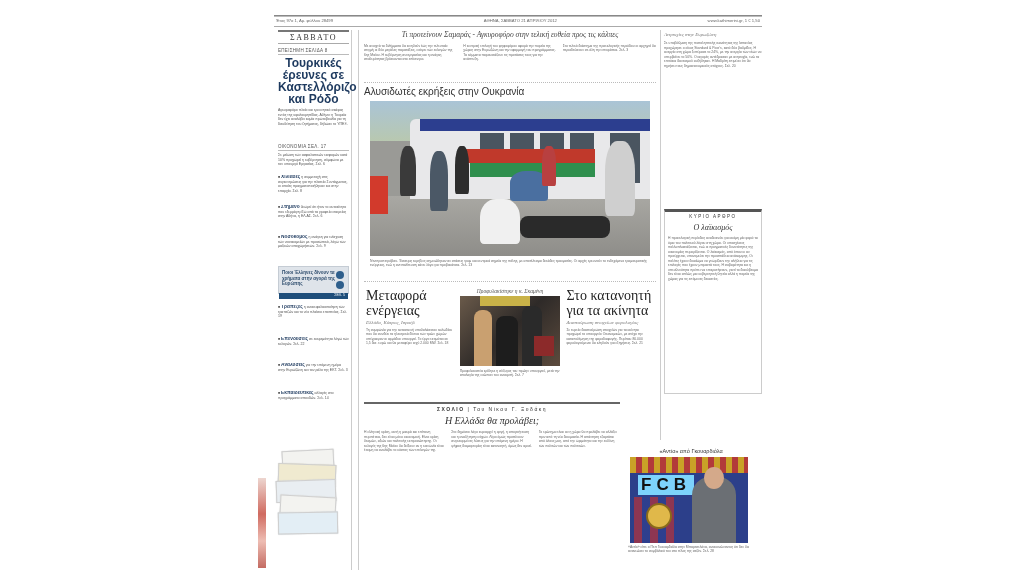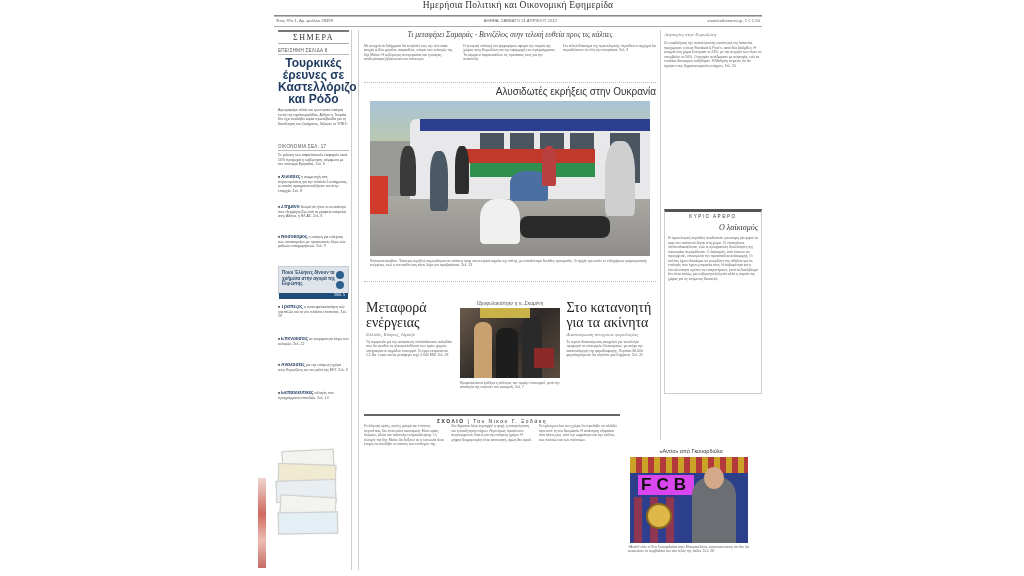--- a/index.html
+++ b/index.html
@@ -32,88 +32,87 @@
   .paper { position: absolute; background: #f3f3f0; border: 1px solid #cfcfcf; box-shadow: 0 0 1px #bbb; }
   .vertical-logo { position: absolute; left: -10px; top: 478px; width: 8px; height: 90px; background: linear-gradient(#e7c8c0, #c0392b 40%, #e8a79a 70%, #b03a2e); opacity: 0.75; }
 
   
   .main-col { position: absolute; left: 96px; top: 28px; width: 292px; }
   .main-headline { font-size: 24px; line-height: 28px; text-align: center; color: #111; letter-spacing: -0.3px; }
   .main-sub { font-style: italic; font-size: 7.5px; text-align: center; color: #444; margin-top: 2px; }
   .lead-cols { display: flex; gap: 6px; margin-top: 5px; height: 34px; }
   .lead-cols .col { flex: 1; font-family: "Liberation Sans", sans-serif; font-size: 3.4px; line-height: 4.4px; color: #666; overflow: hidden; }
   .dotted-rule { border-top: 1px dotted #bbb; margin: 4px 0 3px; }
-  .photo-headline { font-family: "Liberation Sans", sans-serif; font-size: 10px; text-align: right; color: #333; margin-bottom: 4px; }
+  .photo-headline { font-family: "Liberation Sans", sans-serif; font-size: 10px; text-align: left; color: #333; margin-bottom: 4px; }
   .photo { position: relative; width: 280px; height: 155px; margin-left: 6px; overflow: hidden; background: #9a9a96; }
   .photo .sky { position: absolute; left: 0; top: 0; width: 100%; height: 40px; background: linear-gradient(#aac4d6, #b8c8b0); }
   .photo .ground { position: absolute; left: 0; top: 95px; width: 100%; height: 60px; background: linear-gradient(#a9a8a3, #8e8d89); }
   .photo .tram { position: absolute; left: 40px; top: 18px; width: 240px; height: 80px; background: #e8e8ea; border-radius: 6px 2px 0 0; }
   .photo .tram-top { position: absolute; left: 50px; top: 18px; width: 230px; height: 12px; background: #2c3e8f; }
   .photo .tram-red { position: absolute; left: 95px; top: 48px; width: 130px; height: 14px; background: #c0392b; }
   .photo .tram-green { position: absolute; left: 100px; top: 62px; width: 125px; height: 14px; background: #2f8f4e; }
   .photo .window { position: absolute; top: 32px; width: 24px; height: 16px; background: #4a5560; }
   .photo .person { position: absolute; border-radius: 40% 40% 10% 10%; }
   .photo .sign { position: absolute; left: 0; top: 75px; width: 18px; height: 38px; background: #d23a2c; }
   .caption { font-family: "Liberation Sans", sans-serif; font-size: 3.4px; line-height: 4.4px; color: #666; margin: 3px 6px 0; height: 18px; overflow: hidden; }
 
   .three-stories { display: flex; gap: 6px; margin-top: 6px; padding: 0 2px; }
-  .story { flex: 1; margin-top: 12px; }
+  .story { flex: 1; }
   .story-title { font-size: 14px; line-height: 15px; color: #222; }
   .story-sub { font-style: italic; font-size: 5px; color: #777; margin: 2px 0 3px; }
   .story-text { font-family: "Liberation Sans", sans-serif; font-size: 3.4px; line-height: 4.4px; color: #666; height: 66px; overflow: hidden; }
   .story-photo-label { font-size: 5.5px; color: #555; text-align: center; margin-bottom: 2px; font-style: italic; }
   .story-photo { width: 100%; height: 70px; background: linear-gradient(135deg, #6a5a4a, #2e2a28 50%, #5c4b3d); position: relative; overflow: hidden; }
   .story-photo .yellow { position: absolute; left: 20px; top: 0; width: 50px; height: 10px; background: #c9b248; }
 
   .scholio-rule { border-top: 2px solid #666; margin: 8px 0 2px; }
   .scholio-label { font-family: "Liberation Sans", sans-serif; font-size: 5px; letter-spacing: 1.5px; text-align: center; color: #333; }
   .scholio-title { font-style: italic; font-size: 10px; text-align: center; margin: 3px 0 4px; color: #333; }
   .scholio-cols { display: flex; gap: 6px; height: 100px; }
   .scholio-cols .col { flex: 1; font-family: "Liberation Sans", sans-serif; font-size: 3.4px; line-height: 4.5px; color: #666; overflow: hidden; }
 
   
   .right-col { position: absolute; left: 396px; top: 30px; width: 98px; }
   .right-headline { font-size: 12.5px; line-height: 13px; color: #222; }
   .right-sub { font-style: italic; font-size: 5px; color: #777; margin: 2px 0 4px; }
   .right-text { font-family: "Liberation Sans", sans-serif; font-size: 3.4px; line-height: 4.5px; color: #666; height: 160px; overflow: hidden; }
   .kyrio { margin-top: 8px; border: 1px solid #ccc; border-top: 3px solid #555; padding: 2px 3px; height: 185px; }
   .kyrio-label { font-family: "Liberation Sans", sans-serif; font-size: 4.5px; letter-spacing: 1.5px; text-align: center; color: #333; }
-  .kyrio-title { font-style: italic; font-size: 8px; text-align: right; margin: 4px 0; color: #333; }
+  .kyrio-title { font-style: italic; font-size: 8px; text-align: center; margin: 4px 0; color: #333; }
   .kyrio-text { font-family: "Liberation Sans", sans-serif; font-size: 3.4px; line-height: 4.5px; color: #666; height: 150px; overflow: hidden; }
 
   .sport-box { position: absolute; left: 360px; top: 448px; width: 126px; }
   .sport-label { font-family: "Liberation Sans", sans-serif; font-size: 5.5px; text-align: center; color: #333; margin-bottom: 3px; }
   .sport-photo { width: 118px; height: 86px; margin-left: 2px; position: relative; overflow: hidden; background: #2c3f8a; }
   .sport-photo .stripes { position: absolute; left: 0; top: 0; width: 100%; height: 16px;
     background: repeating-linear-gradient(90deg, #c9a227 0 6px, #b23a3a 6px 12px); }
-  .sport-photo .fcb { position: absolute; left: 8px; top: 18px; font-family: "Liberation Sans", sans-serif; font-weight: bold; font-size: 17px; color: #111; letter-spacing: 5px; background: #d946ef; padding: 0 3px; text-align: center; }
+  .sport-photo .fcb { position: absolute; left: 8px; top: 18px; font-family: "Liberation Sans", sans-serif; font-weight: bold; font-size: 17px; color: #111; letter-spacing: 5px; background: #7dd3fc; padding: 0 3px; text-align: center; }
   .sport-photo .ball { position: absolute; left: 16px; top: 46px; width: 26px; height: 26px; border-radius: 50%; background: #e0b84a; border: 2px solid #8a6a1a; }
   .sport-photo .redstripe { position: absolute; left: 4px; top: 40px; width: 46px; height: 46px; background: repeating-linear-gradient(90deg, #b8323a 0 8px, #2f3f8f 8px 16px); opacity: 0.7; }
   .sport-photo .coach { position: absolute; left: 62px; top: 20px; width: 44px; height: 66px; background: #6b6f74; border-radius: 18px 18px 0 0; }
   .sport-photo .head { position: absolute; left: 74px; top: 10px; width: 20px; height: 22px; background: #d4a98a; border-radius: 50%; }
   .sport-caption { font-family: "Liberation Sans", sans-serif; font-size: 3.4px; line-height: 4.4px; color: #666; margin-top: 2px; height: 14px; overflow: hidden; }
 
   .vrule { position: absolute; top: 30px; width: 1px; background: #ccc; }
 </style>
 </head>
 <body>
 
 <div class="page">
 
-  <div class="masthead">Ημερήσια Πολιτική και Οικονομική Εφημερίδα</div>
   <div class="masthead-rule"></div>
   <div class="dateline">
     <span>Έτος 97ο 1, Αρ. φύλλου 28499</span>
     <span>ΑΘΗΝΑ, ΣΑΒΒΑΤΟ 21 ΑΠΡΙΛΙΟΥ 2012</span>
     <span>www.kathimerini.gr, 1 € 1,50</span>
   </div>
   <div class="dateline-rule"></div>
 
   <div class="left-col">
-    <div class="simera-header">ΣΗΜΕΡΑ</div>
+    <div class="simera-header">ΣΑΒΒΑΤΟ</div>
     <div class="kicker">ΕΠΕΙΣΗΜΗ ΣΕΛΙΔΑ 8</div>
     <div class="left-headline">Τουρκικές έρευνες σε Καστελλόριζο και Ρόδο</div>
     <div class="small-text" style="height:32px">Αγκυροφόρο πλοίο και ερευνητικό σκάφος εντός της υφαλοκρηπίδας. Αθήνα: η Τουρκία δεν έχει αναλάβει καμία πρωτοβουλία για τη διευθέτηση του ζητήματος, δήλωσε το ΥΠΕΞ.</div>
     <div class="kicker" style="margin-top:4px">ΟΙΚΟΝΟΜΙΑ ΣΕΛ. 17</div>
     <div class="small-text" style="height:18px; margin-bottom:4px">Σε μείωση των ασφαλιστικών εισφορών κατά 10% προχωρεί η κυβέρνηση, σύμφωνα με τον υπουργό Εργασίας. Σελ. 6</div>
 
     <div class="small-text bullet-item" style="height:26px">■ <b>Χιλιάδες</b> <span>η συμμετοχή στις συγκεντρώσεις για την πλατεία Συντάγματος, οι οποίες πραγματοποιήθηκαν και στην επαρχία. Σελ. 8</span></div>
     <div class="small-text bullet-item" style="height:26px">■ <b>Στημένο</b> <span>θεωρεί ότι ήταν το αυτοκίνητο που εξερράγη έξω από τα γραφεία εταιρείας στην Αθήνα, η ΕΛ.ΑΣ. Σελ. 6</span></div>
     <div class="small-text bullet-item" style="height:26px">■ <b>Νοσοκόμος</b> <span>η ανάγκη για ενίσχυση των νοσοκομείων με προσωπικό, λόγω των μαζικών αποχωρήσεων. Σελ. 9</span></div>
 
@@ -136,21 +135,21 @@
     <div class="paper" style="left:4px;top:14px;width:58px;height:22px;transform:rotate(2deg);background:#f0ead0"></div>
     <div class="paper" style="left:2px;top:30px;width:60px;height:22px;transform:rotate(-2deg);background:#e9eef2"></div>
     <div class="paper" style="left:6px;top:46px;width:56px;height:20px;transform:rotate(3deg)"></div>
     <div class="paper" style="left:4px;top:62px;width:60px;height:22px;transform:rotate(-1deg);background:#e3eef5"></div>
   </div>
   <div class="vertical-logo"></div>
 
   <div class="vrule" style="left:90px;height:540px"></div>
 
   <div class="main-col">
-    <div class="main-sub">Τι μεταφέρει Σαμαράς - Βενιζέλος στην τελική ευθεία προς τις κάλπες</div>
+    <div class="main-sub">Τι προτείνουν Σαμαράς - Αγκυροφόρο στην τελική ευθεία προς τις κάλπες</div>
     <div class="lead-cols">
       <div class="col">Με ανοιχτά τα διλήμματα θα κινηθούν έως την τελευταία στιγμή οι δύο μεγάλες παρατάξεις, ενόψει των εκλογών της 6ης Μαΐου. Η κυβέρνηση συνεργασίας και η ανάγκη σταθερότητας βρίσκονται στο επίκεντρο.</div>
       <div class="col">Η κεντρική επιλογή του ψηφοφόρου αφορά την πορεία της χώρας στην Ευρωζώνη και την εφαρμογή του προγράμματος. Τα κόμματα παρουσιάζουν τις προτάσεις τους για την ανάπτυξη.</div>
       <div class="col">Στο τελικό διάστημα της προεκλογικής περιόδου οι αρχηγοί θα περιοδεύσουν σε όλη την επικράτεια. Σελ. 3</div>
     </div>
     <div class="dotted-rule"></div>
     <div class="photo-headline">Αλυσιδωτές εκρήξεις στην Ουκρανία</div>
 
     <div class="photo">
       <div class="sky"></div>
@@ -201,20 +200,21 @@
       </div>
     </div>
 
     <div style="width:256px">
       <div class="scholio-rule"></div>
       <div class="scholio-label">
         <b>ΣΧΟΛΙΟ</b>
         <span> | </span>
         <span>Του Νίκου Γ. Ξυδάκη</span>
       </div>
+      <div class="scholio-title">Η Ελλάδα θα προλάβει;</div>
       <div class="scholio-cols">
         <div class="col">Η ελληνική κρίση, αυτή η μακρά και επίπονη περιπέτεια, δεν είναι μόνο οικονομική. Είναι κρίση θεσμών, αξιών και πολιτικής εκπροσώπησης. Οι εκλογές της 6ης Μαΐου θα δείξουν αν η κοινωνία είναι έτοιμη να αναλάβει το κόστος των επιλογών της.</div>
         <div class="col">Στο δημόσιο λόγο κυριαρχεί η οργή, η απογοήτευση και η αναζήτηση ενόχων. Λίγοι όμως προτείνουν συγκεκριμένες λύσεις για την επόμενη ημέρα. Η ψήφος διαμαρτυρίας είναι κατανοητή, όμως δεν αρκεί.</div>
         <div class="col">Το ερώτημα είναι αν η χώρα θα προλάβει να αλλάξει πριν από τη νέα δοκιμασία. Η απάντηση εξαρτάται από όλους μας, από την ωριμότητα και την ευθύνη των πολιτών και των πολιτικών.</div>
       </div>
     </div>
   </div>
 
   <div class="vrule" style="left:392px;height:410px"></div>
 

